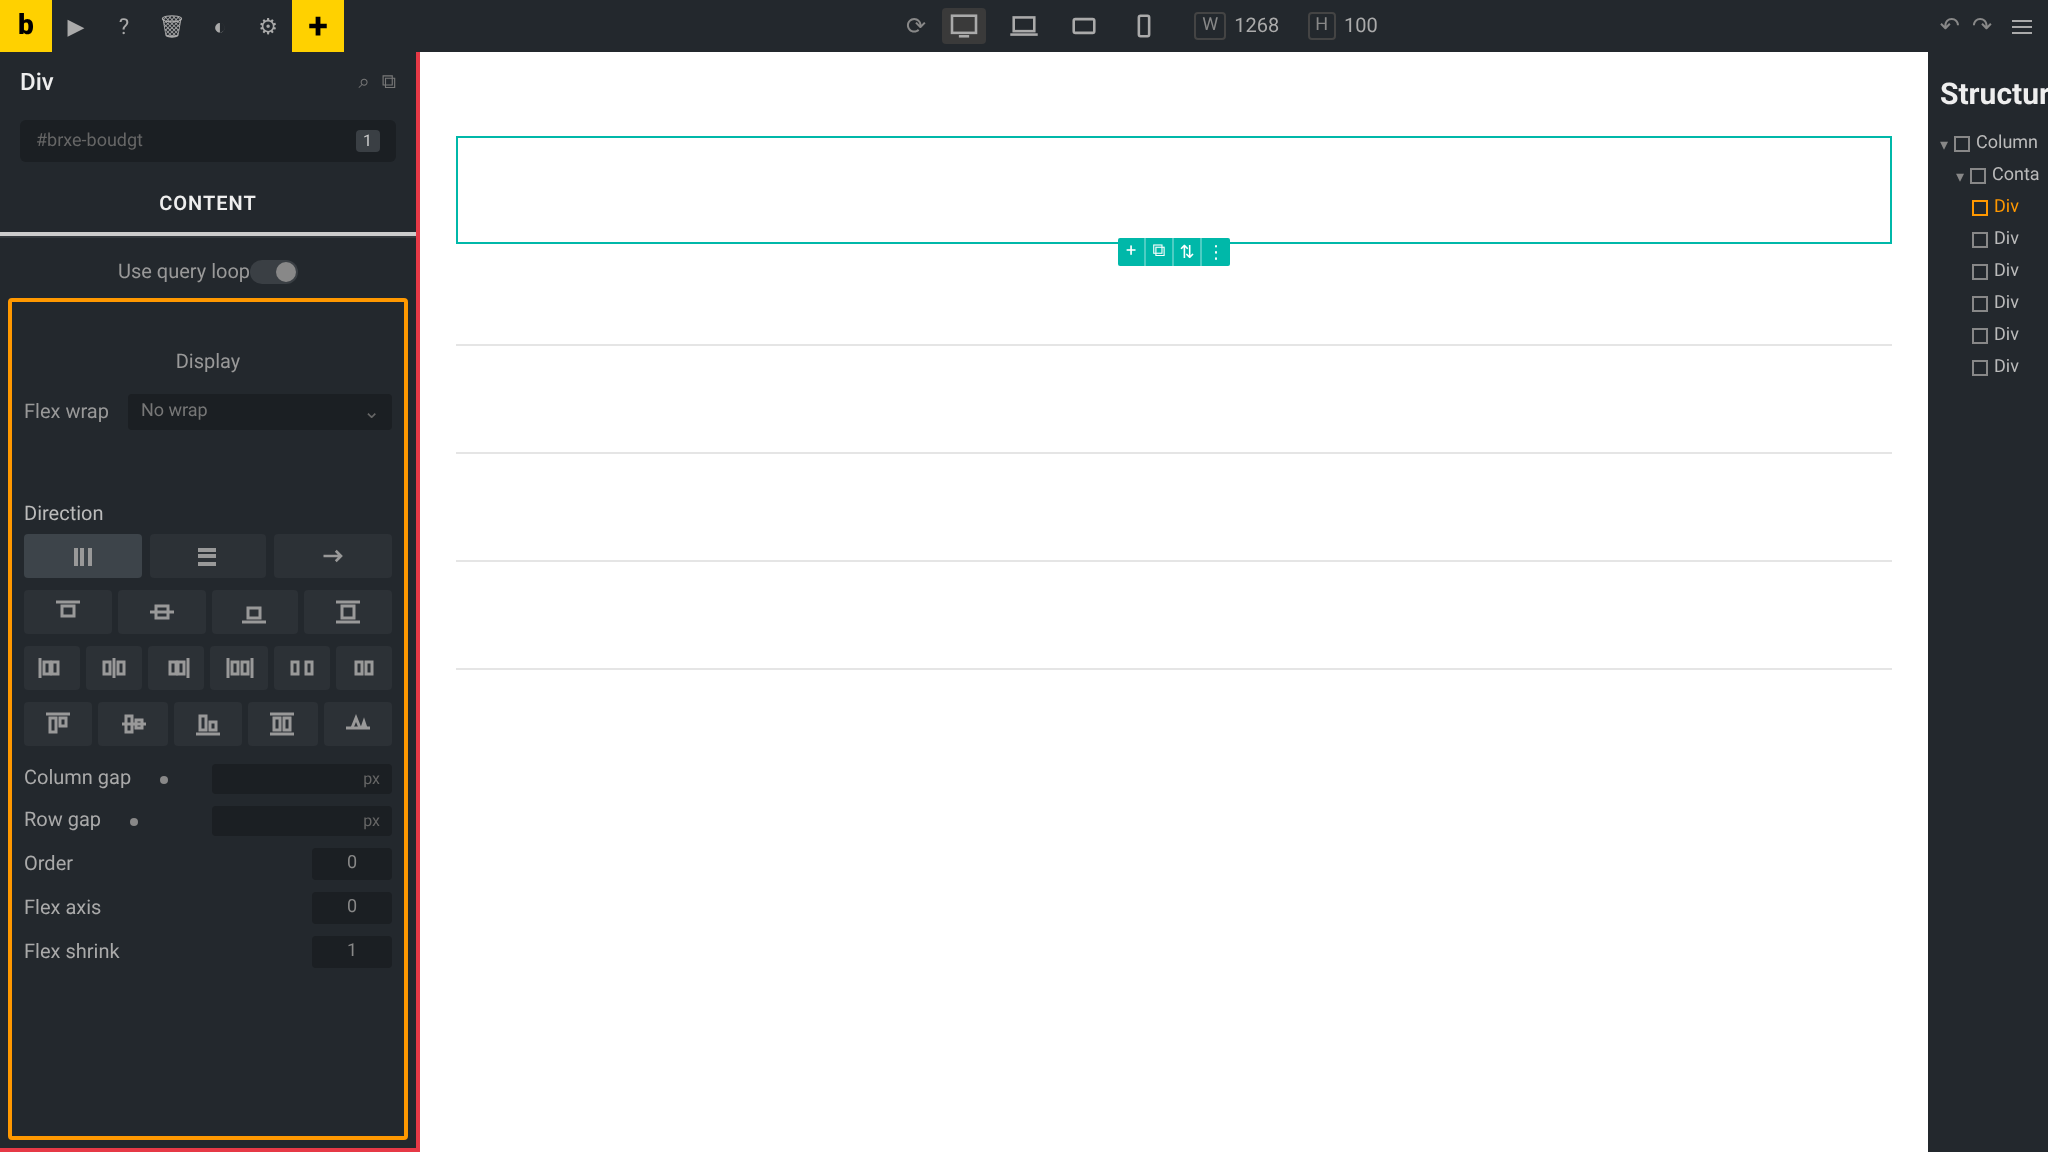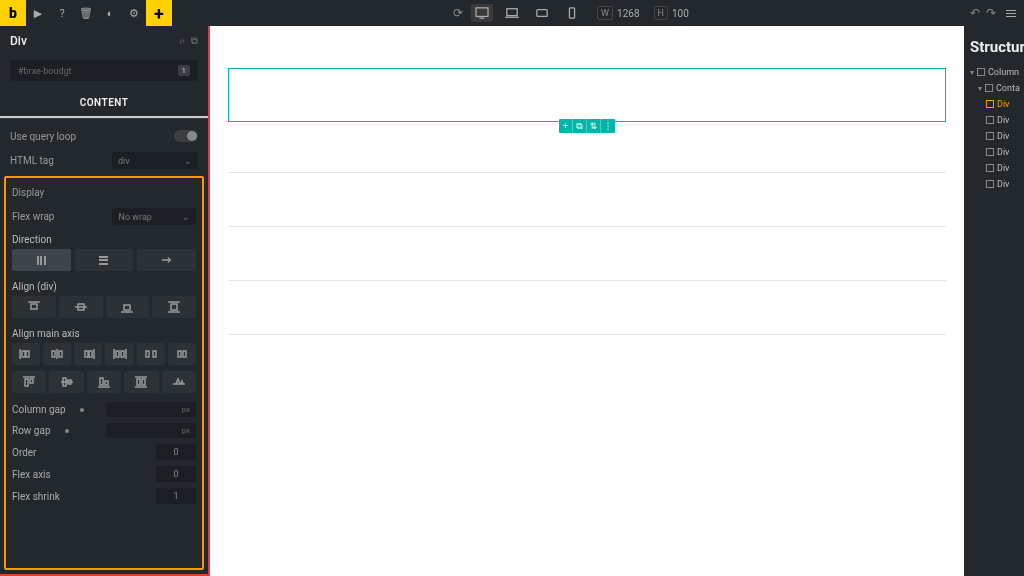--- a/index.html
+++ b/index.html
@@ -37,32 +37,32 @@
 .selector-box { margin:4px 10px 0 10px; background:#1b1f23; border-radius:3px; padding:5px 8px; display:flex; align-items:center; justify-content:space-between; font-size:9px; color:#666; }
 .selector-badge { background:#3a3f44; color:#ccc; font-size:8px; padding:1px 4px; border-radius:2px; }
 .class-chip { margin:6px 10px 0 10px; }
 .chip { display:inline-block; padding:2px 6px; background:#2c3136; color:#ccc; font-size:9px; border-radius:2px; }
 
 .tabs { display:flex; margin-top:8px; border-bottom:1px solid #33383d; }
 .tab { flex:1; text-align:center; padding:8px 0; font-size:10px; letter-spacing:0.5px; color:#888; cursor:pointer; }
 .tab.active { color:#eee; font-weight:600; border-bottom:2px solid #ccc; }
 
 .controls { padding:6px 10px 0 10px; }
-.row { display:flex; align-items:center; justify-content:space-between; padding:5px 0; font-size:10px; color:#999;gap:48px; }
+.row { display:flex; align-items:center; justify-content:center; padding:5px 0; font-size:10px; color:#999; }
 .row-label { flex:0 0 auto; }
 .toggle { width:24px; height:12px; background:#3a3f44; border-radius:6px; position:relative; cursor:pointer; }
 .toggle::after { content:""; position:absolute; width:10px; height:10px; background:#888; border-radius:50%; top:1px; right:1px; }
 .select { flex:1; margin-left:10px; background:#1b1f23; border-radius:2px; padding:3px 6px; font-size:9px; color:#777; display:flex; justify-content:space-between; align-items:center; cursor:pointer; }
 .select::after { content:"⌄"; font-size:10px; color:#666; }
 
-.highlight-box { margin:2px 4px 4px 4px; border:2px solid #ff9800; border-radius:2px; padding:4px 6px; flex:1; overflow-y:auto; }
+.highlight-box { margin:2px 4px 4px 4px; border:2px solid #ff9800; border-radius:2px; padding:20px 6px; flex:1; overflow-y:auto; }
 .highlight-box::-webkit-scrollbar { width:4px; }
 .highlight-box::-webkit-scrollbar-thumb { background:#444; }
 
-.label-sm { font-size:10px; color:#bbb; padding:4px 0 2px 0; }
+.label-sm { font-size:10px; color:#bbb; padding:4px 0 2px 0;margin-top:28px; }
 .btn-row { display:flex; gap:4px; margin:2px 0 6px 0; }
 .btn-row.grid4 { display:grid; grid-template-columns:repeat(4,1fr); gap:3px; }
 .btn-row.grid6 { display:grid; grid-template-columns:repeat(6,1fr); gap:3px; }
 .ctrl-btn { height:22px; background:#2c3136; border-radius:2px; display:flex; align-items:center; justify-content:center; cursor:pointer; }
 .ctrl-btn.active { background:#3d444a; }
 .ctrl-btn svg { width:14px; height:12px; stroke:#999; fill:none; stroke-width:1.5; }
 .lines { display:flex; gap:1.5px; }
 .lines.col { flex-direction:column; }
 .lines span { width:2px; height:9px; background:#999; }
 .lines.col span { width:9px; height:2px; }
@@ -166,26 +166,20 @@
       <span class="selector-badge">1</span>
     </div>
     <div class="tabs">
       <div class="tab active">CONTENT</div>
     </div>
     <div class="controls">
       <div class="row">
         <span class="row-label">Use query loop</span>
         <div class="toggle"></div>
       </div>
-      <div class="row">
-        <span class="row-label">HTML tag</span>
-        <div class="select">
-            <span>div</span>
-          </div>
-      </div>
     </div>
 
     <div class="highlight-box">
       <div class="row">
         <span class="row-label">Display</span>
       </div>
       <div class="row">
         <span class="row-label">Flex wrap</span>
         <div class="select">
             <span>No wrap</span>
@@ -208,21 +202,20 @@
               <span></span>
             </div>
           </div>
         <div class="ctrl-btn">
             <svg viewBox="0 0 16 12">
               <path d="M2 6 h10 M9 3 l3 3 l-3 3"></path>
             </svg>
           </div>
       </div>
 
-      <div class="label-sm">Align (div)</div>
       <div class="btn-row grid4">
         <div class="ctrl-btn">
             <svg viewBox="0 0 14 12">
               <line x1="1" y1="1" x2="13" y2="1"></line>
               <rect x="4" y="3" width="6" height="5"></rect>
             </svg>
           </div>
         <div class="ctrl-btn">
             <svg viewBox="0 0 14 12">
               <line x1="1" y1="6" x2="13" y2="6"></line>
@@ -237,21 +230,20 @@
           </div>
         <div class="ctrl-btn">
             <svg viewBox="0 0 14 12">
               <line x1="1" y1="1" x2="13" y2="1"></line>
               <line x1="1" y1="11" x2="13" y2="11"></line>
               <rect x="4" y="3" width="6" height="6"></rect>
             </svg>
           </div>
       </div>
 
-      <div class="label-sm">Align main axis</div>
       <div class="btn-row grid6">
         <div class="ctrl-btn">
             <svg viewBox="0 0 14 12">
               <line x1="1" y1="1" x2="1" y2="11"></line>
               <rect x="3" y="3" width="3" height="6"></rect>
               <rect x="7" y="3" width="3" height="6"></rect>
             </svg>
           </div>
         <div class="ctrl-btn">
             <svg viewBox="0 0 14 12">

